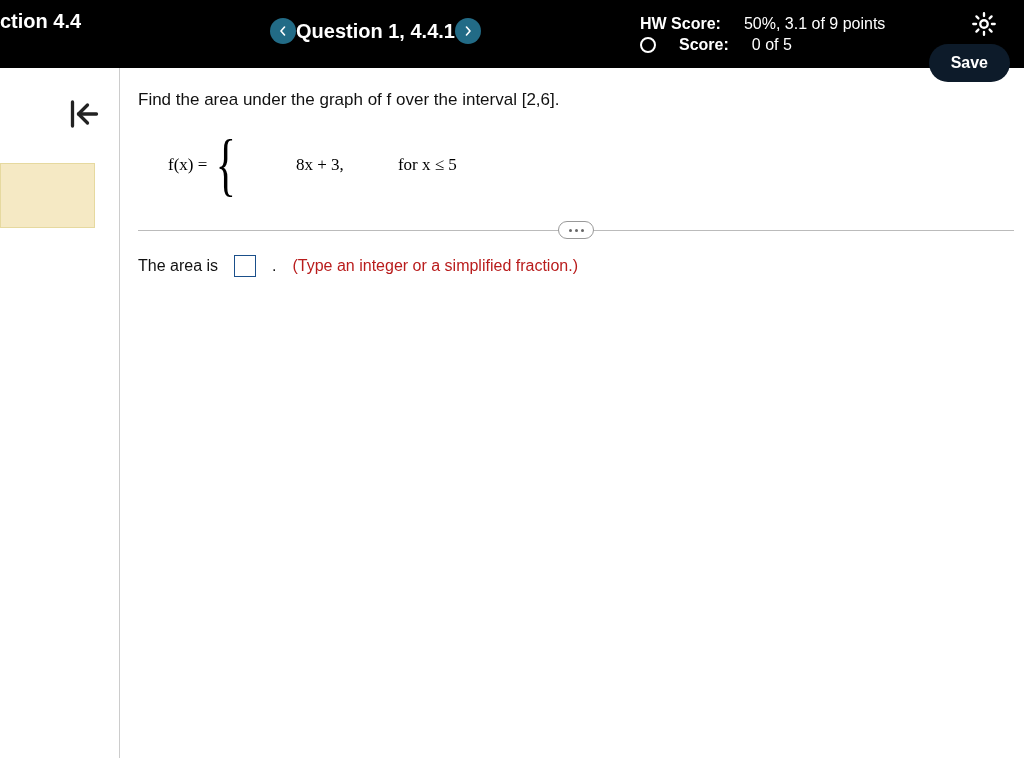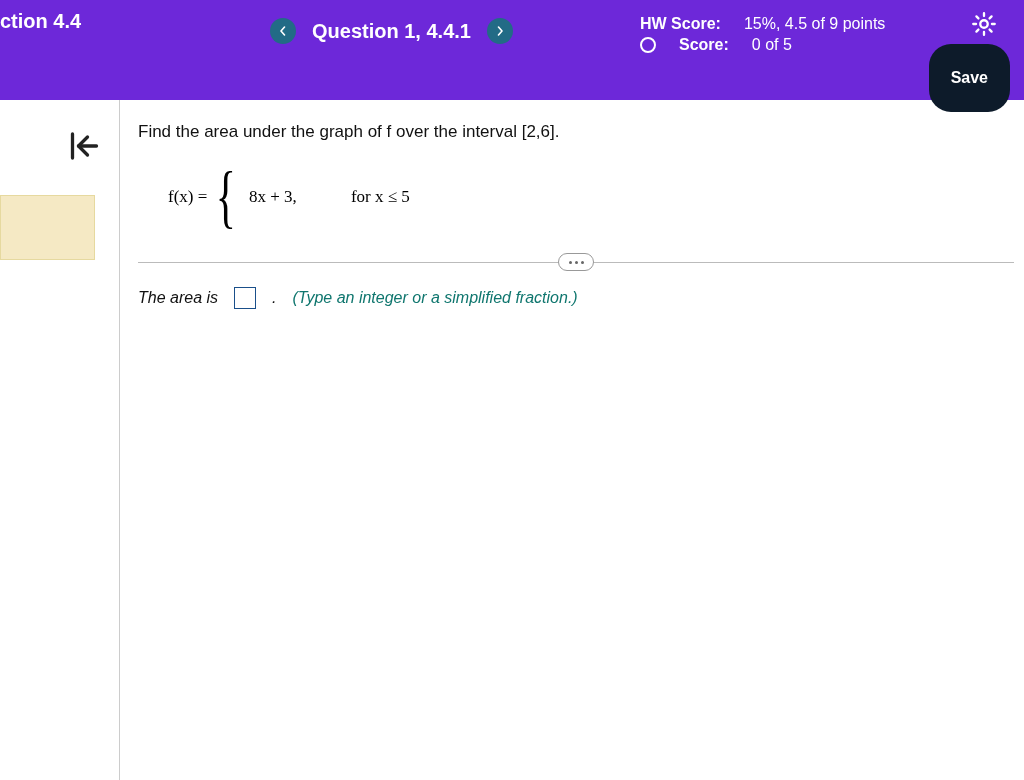--- a/index.html
+++ b/index.html
@@ -1,39 +1,39 @@
 <!DOCTYPE html>
 <html><head>
 <meta charset="utf-8">
 <style>
   * { box-sizing: border-box; margin: 0; padding: 0; }
   html, body { width: 1024px; height: 780px; font-family: Arial, Helvetica, sans-serif; overflow: hidden; background: #fff; }
   .header {
-    background: #6d28d9;
-    height: 100px;
+    background: #000000;
+    height: 68px;
     display: flex;
     align-items: center;
     color: #fff;
     position: relative;
     padding: 0 20px;
   }
   .section-title {
     font-size: 20px;
     font-weight: bold;
     position: absolute;
     left: 0px;
     top: 10px;
   }
   .qnav {
     position: absolute;
     left: 270px;
     top: 18px;
     display: flex;
     align-items: center;
-    gap: 16px;
+    gap: 0;
   }
   .navbtn {
     width: 26px;
     height: 26px;
     border-radius: 50%;
     background: #226b86;
     display: flex;
     align-items: center;
     justify-content: center;
     cursor: pointer;
@@ -60,21 +60,21 @@
   }
   .gear svg { width: 100%; height: 100%; }
   .savebtn {
     position: absolute;
     right: 14px;
     top: 44px;
     background: #0d1b2a;
     color: #fff;
     font-weight: bold;
     font-size: 16px;
-    padding: 25px 22px;
+    padding: 10px 22px;
     border-radius: 22px;
     cursor: pointer;
   }
   .body {
     display: flex;
     height: calc(780px - 90px);
     border-radius: 14px;
   }
   .sidebar {
     width: 120px;
@@ -117,21 +117,21 @@
   .brace {
     font-size: 70px;
     line-height: 70px;
     margin: 0 6px 0 2px;
     font-family: 'Times New Roman', serif;
     transform: scaleX(0.6);
     display: inline-block;
   }
   .pieces { display: flex; flex-direction: column; gap: 10px; }
   .piecerow { display: flex; align-items: center; }
-  .expr { min-width: 90px; display:flex; align-items:center; }
+  .expr { min-width: 90px; display:flex; align-items:center;margin-left:47px; }
   .cond { margin-left: 12px; text-align: center; }
   .frac { display: inline-flex; flex-direction: column; align-items: center; line-height: 1; margin: 0 2px; vertical-align: middle; }
   .frac .n { border-bottom: 1.2px solid #000; padding: 0 3px; font-size: 15px; }
   .frac .d { padding: 0 3px; font-size: 15px; }
   .divider-wrap { position: relative; margin: 30px 0 24px 0; }
   .divider { border: none; border-top: 1px solid #bbb; }
   .dots {
     position: absolute;
     left: 420px;
     top: -9px;
@@ -140,31 +140,31 @@
     background: #fff;
     border: 1px solid #999;
     border-radius: 9px;
     display: flex;
     align-items: center;
     justify-content: center;
     gap: 3px;
     cursor: pointer;
   }
   .dots span { width: 3px; height: 3px; background: #666; border-radius: 50%; }
-  .answer { font-size: 16px; color: #111; display:flex; align-items:center; gap:16px;font-style:italic; }
+  .answer { font-size: 16px; color: #111; display:flex; align-items:center; gap:16px; }
   .answer .box {
     display: inline-block;
     width: 22px;
     height: 22px;
     border: 1.5px solid #1a4f8a;
     background: #fff;
     cursor: text;
     vertical-align: middle;
   }
-  .hint { color: #0f766e; text-align: center; }
+  .hint { color: #b91c1c; text-align: center; }
 </style>
 </head>
 <body>
 
 <div class="header">
   <div class="section-title">ction 4.4</div>
 
   <div class="qnav">
     <div class="navbtn">
       <svg viewBox="0 0 10 10" width="10" height="10">
@@ -175,21 +175,21 @@
     <div class="navbtn">
       <svg viewBox="0 0 10 10" width="10" height="10">
           <path d="M3.5 1 L7 5 L3.5 9" stroke="#fff" stroke-width="1.6" fill="none" stroke-linecap="round" stroke-linejoin="round"></path>
         </svg>
     </div>
   </div>
 
   <div class="scoreblock">
     <div class="row">
       <b>HW Score:</b>
-      <span>15%, 4.5 of 9 points</span>
+      <span>50%, 3.1 of 9 points</span>
     </div>
     <div class="row">
       <span class="circle"></span>
       <b>Score:</b>
       <span>0 of 5</span>
     </div>
   </div>
 
   <div class="gear">
     <svg viewBox="0 0 24 24" fill="none" stroke="#fff" stroke-width="2">

